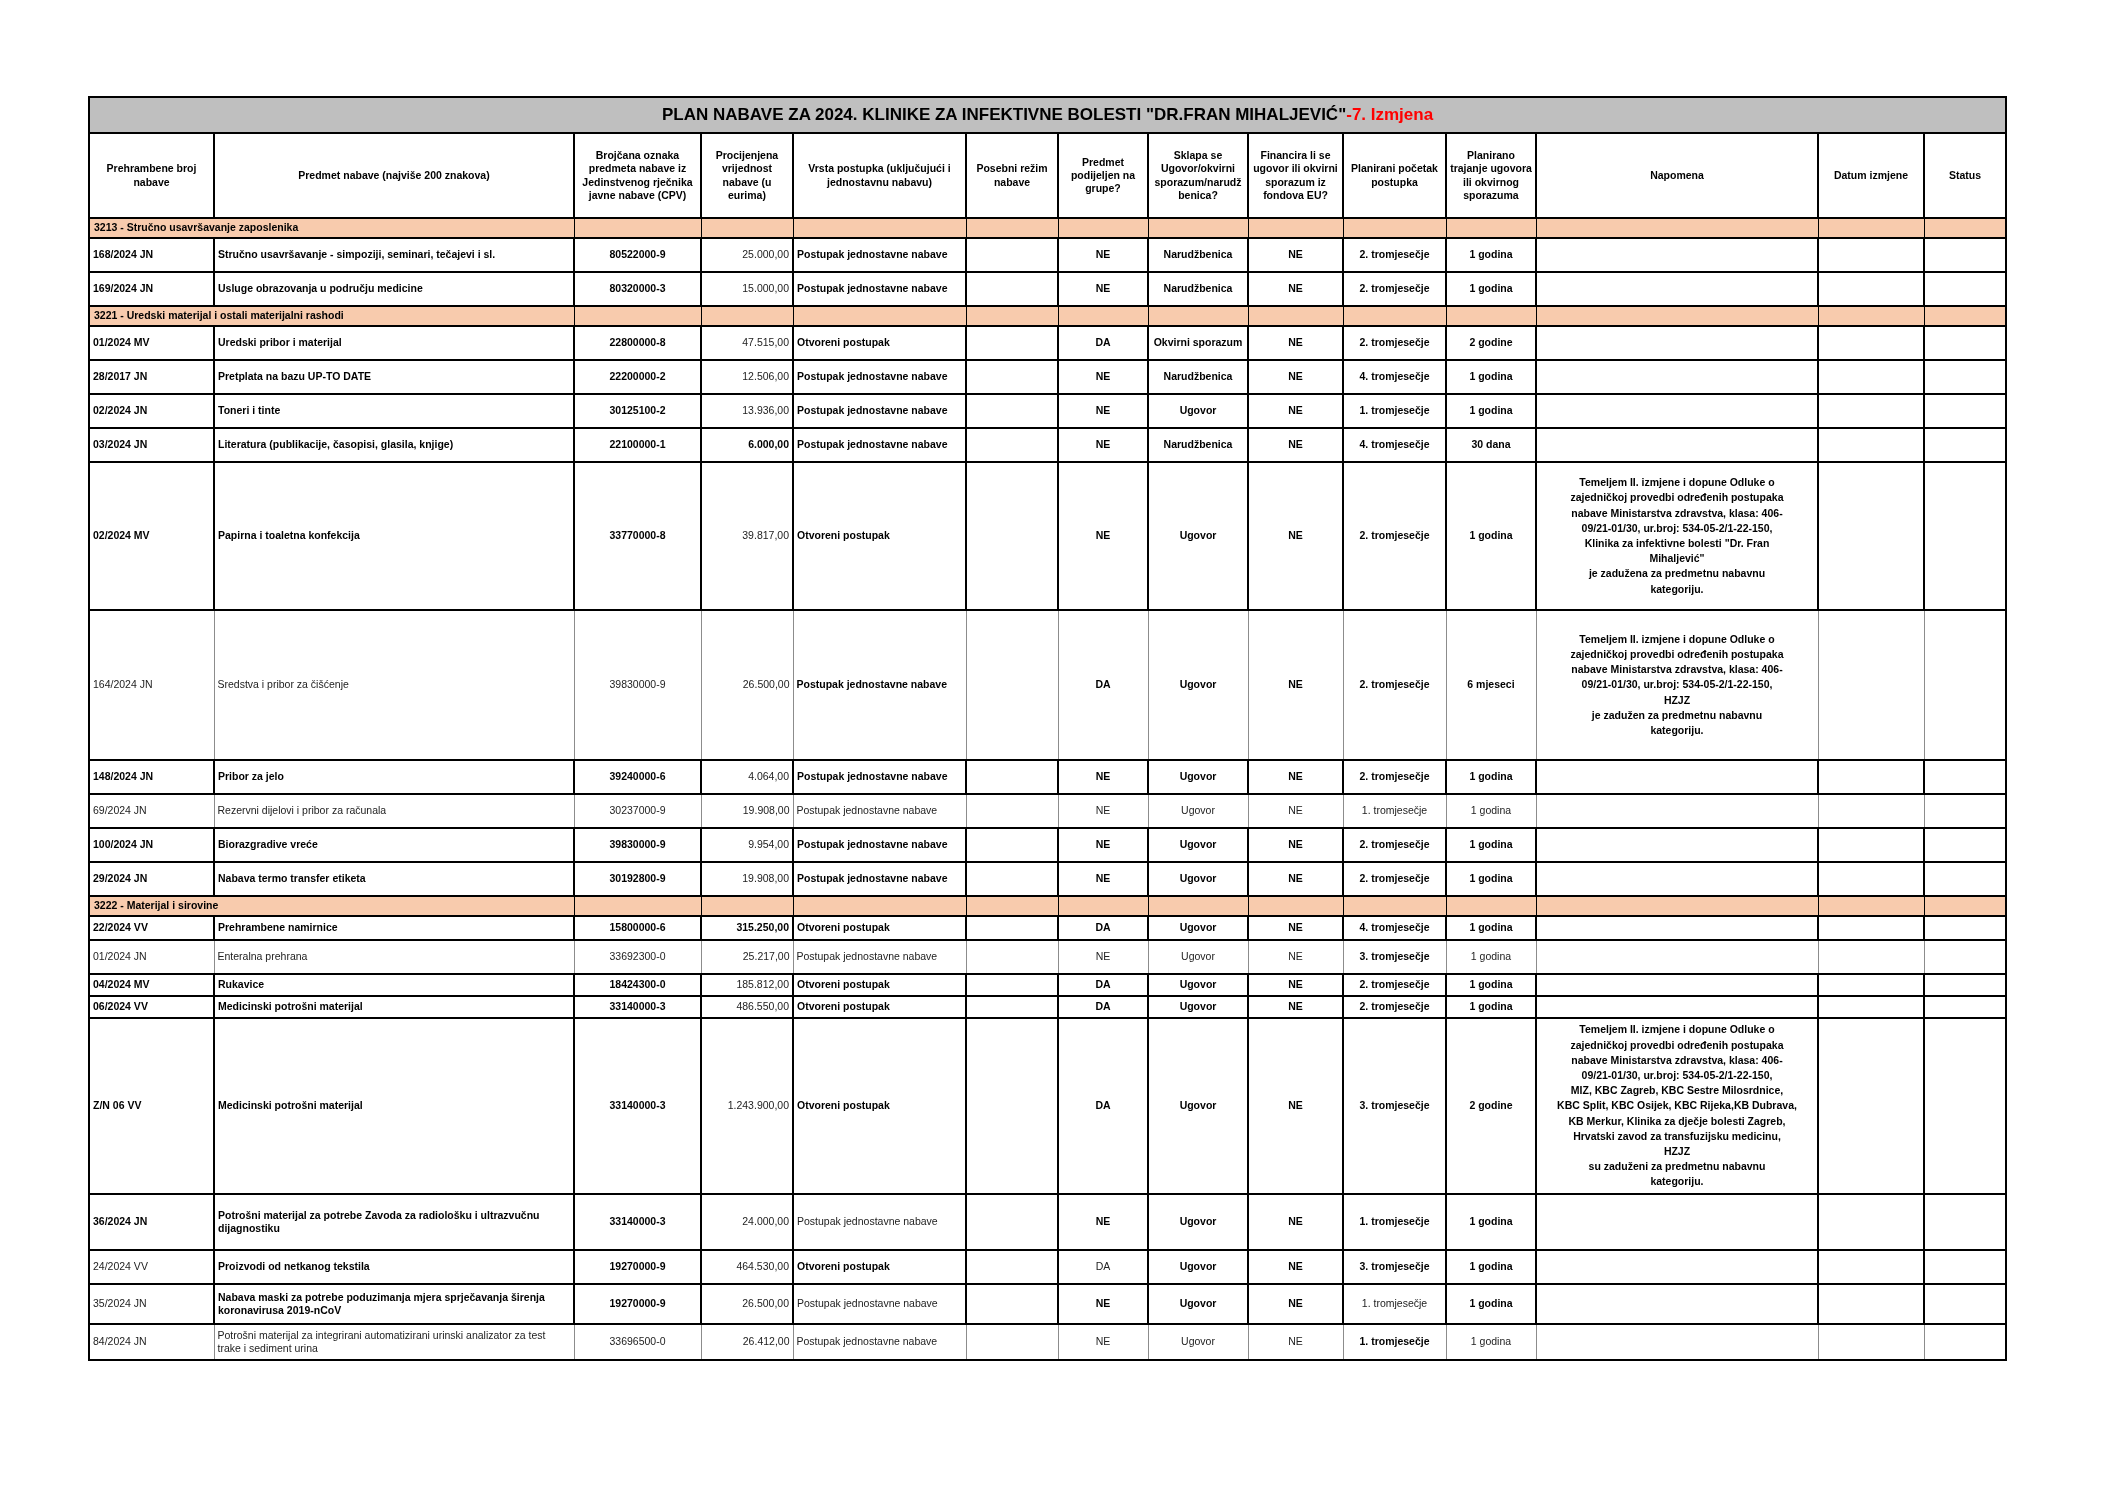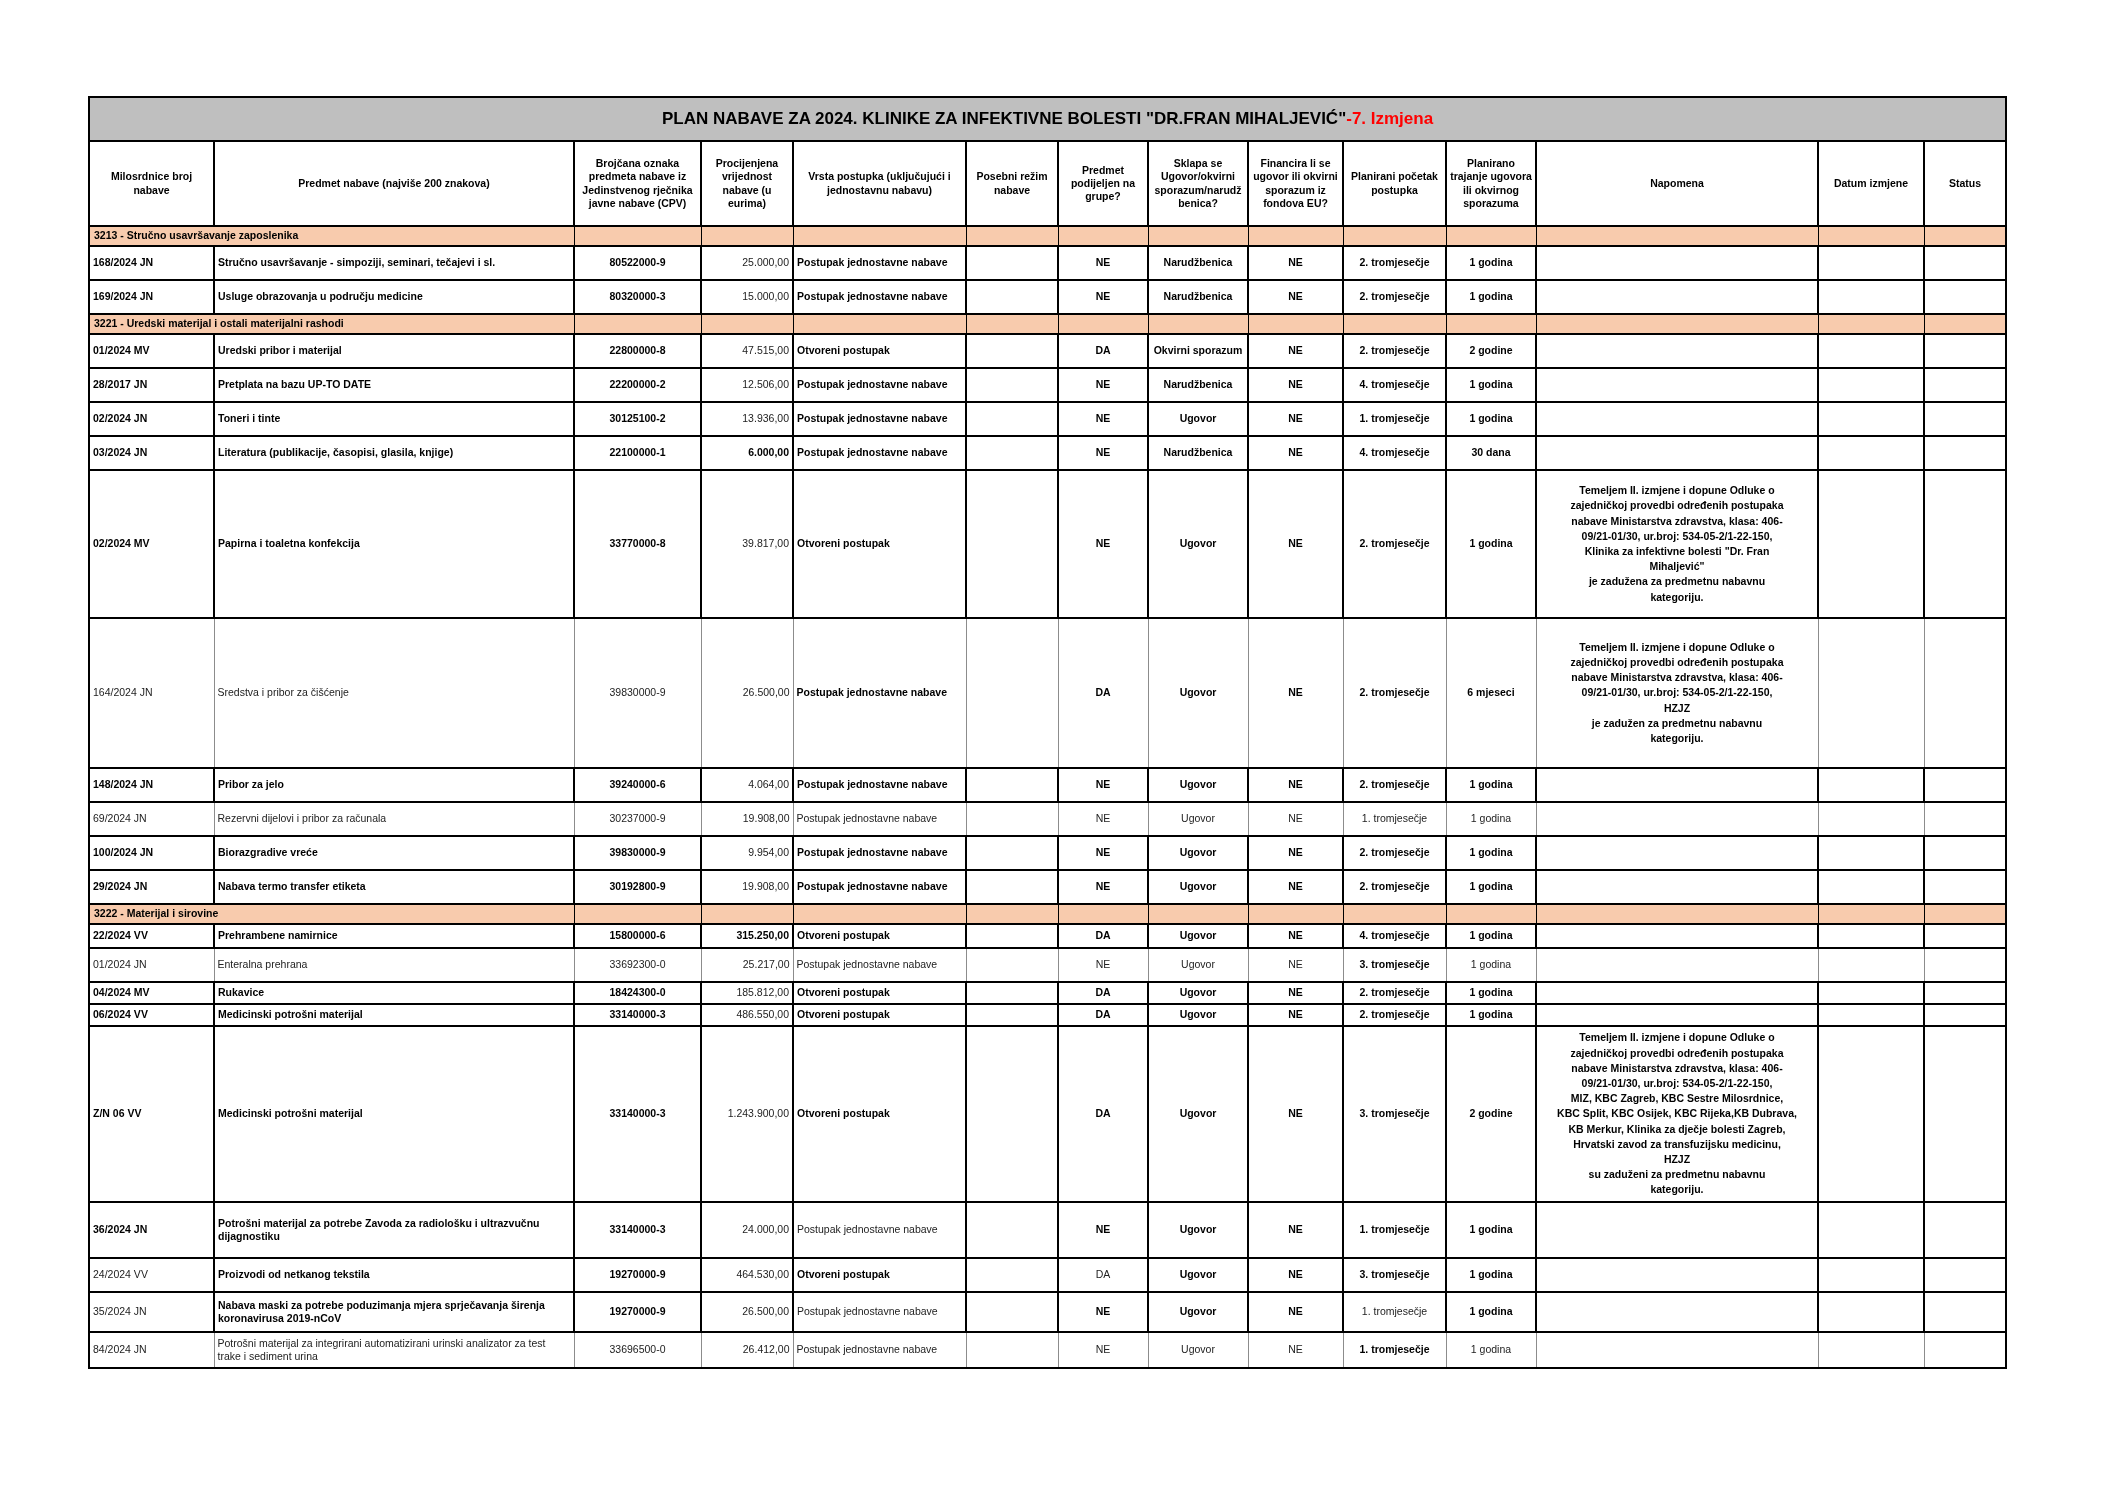--- a/index.html
+++ b/index.html
@@ -55,25 +55,25 @@
         <col style="width: 90px;">
         <col style="width: 100px;">
         <col style="width: 95px;">
         <col style="width: 103px;">
         <col style="width: 90px;">
         <col style="width: 282px;">
         <col style="width: 106px;">
         <col style="width: 82px;">
       </colgroup>
     <thead>
-      <tr class="title-row" style="height:44px">
+      <tr class="title-row" style="height:36px">
         <td colspan="14" class="title-cell"><span class="t-main">PLAN NABAVE ZA 2024. KLINIKE ZA INFEKTIVNE BOLESTI "DR.FRAN MIHALJEVIĆ"</span><span class="t-rev">-7. Izmjena</span></td>
       </tr>
       <tr id="head-row" class="head-row" style="height:85px">
-          <th>Milosrdnice broj nabave</th>
+          <th>Prehrambene broj nabave</th>
           <th>Predmet nabave (najviše 200 znakova)</th>
           <th>Brojčana oznaka predmeta nabave iz Jedinstvenog rječnika javne nabave (CPV)</th>
           <th>Procijenjena vrijednost nabave (u eurima)</th>
           <th>Vrsta postupka (uključujući i jednostavnu nabavu)</th>
           <th>Posebni režim nabave</th>
           <th>Predmet podijeljen na grupe?</th>
           <th>Sklapa se Ugovor/okvirni sporazum/narudžbenica?</th>
           <th>Financira li se ugovor ili okvirni sporazum iz fondova EU?</th>
           <th>Planirani početak postupka</th>
           <th>Planirano trajanje ugovora ili okvirnog sporazuma</th>

